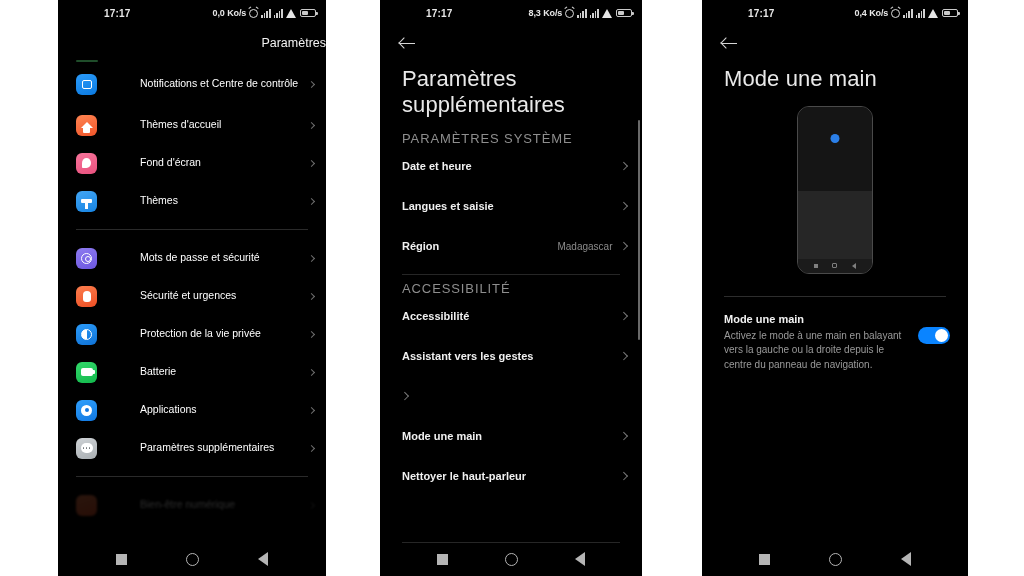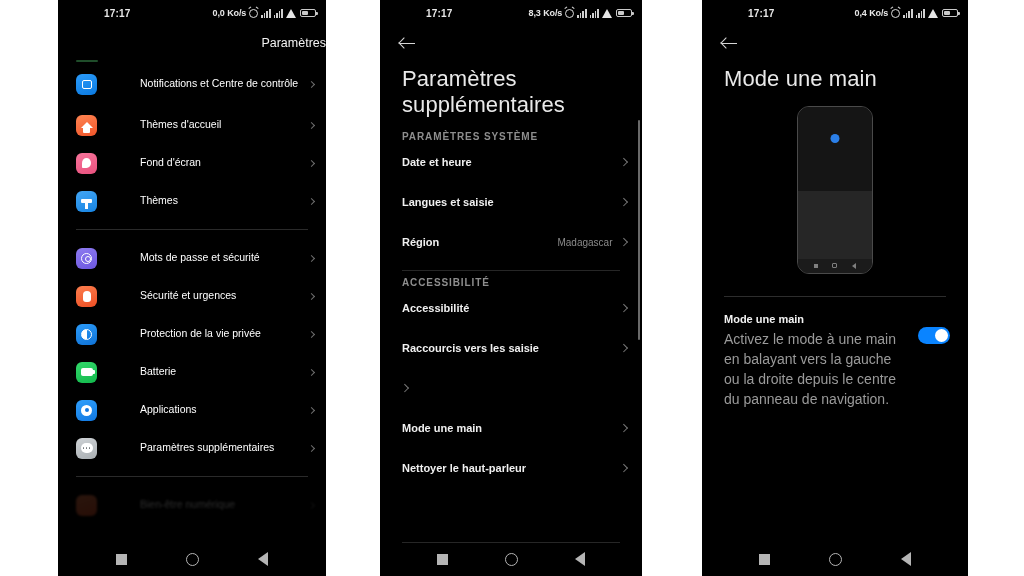--- a/index.html
+++ b/index.html
@@ -166,22 +166,22 @@
   }
   .back-arrow::after {
     content:""; position:absolute; left:0.3px; top:3.4px; width:7px; height:7px;
     border-left:1.4px solid #d6d6d6; border-bottom:1.4px solid #d6d6d6; transform: rotate(45deg);
   }
   .big-title {
     font-size: 22px; font-weight: 400; color: #e9e9e9;
     line-height: 1.16; padding: 10px 22px 0 22px; letter-spacing: .1px;
   }
   .sec-head {
-    font-size: 10px; letter-spacing: .9px; color: #8e8e8e;
-    padding: 0 22px; text-transform: uppercase; font-weight: bold;
+    font-size: 13px; letter-spacing: .9px; color: #8e8e8e;
+    padding: 0 22px; text-transform: uppercase;
   }
   .srow {
     display: flex; align-items: center;
     padding: 0 16px 0 22px;
     height: 40px;
   }
   .srow-lbl { font-size: 11px; font-weight: 700; color: #f0f0f0; flex: 1 1 auto; }
   .srow-val { font-size: 10px; color: #8b8b8b; margin-right: 8px; }
   .chev2 {
     width: 5.5px; height: 5.5px;
@@ -223,21 +223,21 @@
   .pm-tr { width: 0; height: 0; border-top: 3px solid transparent; border-bottom: 3px solid transparent; border-right: 4px solid #7f7f7f; }
 
   .p3-div { height: 1px; background: #2d2d2d; margin: 22px 22px 0; }
 
   .toggle-block {
     display: flex; align-items: flex-start;
     padding: 16px 18px 0 22px;
   }
   .tb-text { flex: 1 1 auto; padding-right: 10px; }
   .tb-title { font-size: 11px; font-weight: 700; color: #f2f2f2; margin-bottom: 4px; }
-  .tb-desc { font-size: 14px; color: #9a9a9a; line-height: 1.45; }
+  .tb-desc { font-size: 10px; color: #9a9a9a; line-height: 1.45; }
   .switch {
     flex: 0 0 auto; margin-top: 14px;
     width: 32px; height: 17px; border-radius: 9px;
     background: #0a84ff; position: relative;
   }
   .switch i {
     position: absolute; right: 2px; top: 2px;
     width: 13px; height: 13px; border-radius: 50%; background: #ffffff;
     display: block;
   }
@@ -445,21 +445,21 @@
     <div class="thin-div"></div>
 
     <div class="sec-head">ACCESSIBILITÉ</div>
 
     <div>
       <div class="srow">
         <span class="srow-lbl">Accessibilité</span>
         <span class="chev2"></span>
       </div>
       <div class="srow">
-        <span class="srow-lbl">Raccourcis vers les saisie</span>
+        <span class="srow-lbl">Assistant vers les gestes</span>
         <span class="chev2"></span>
       </div>
       <div class="srow">
         <span class="chev2"></span>
       </div>
       <div class="srow">
         <span class="srow-lbl">Mode une main</span>
         <span class="chev2"></span>
       </div>
       <div class="srow">

